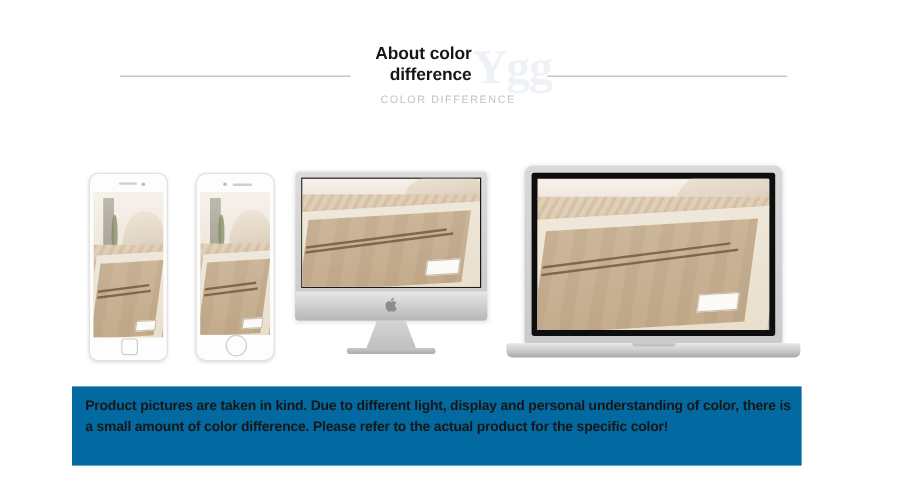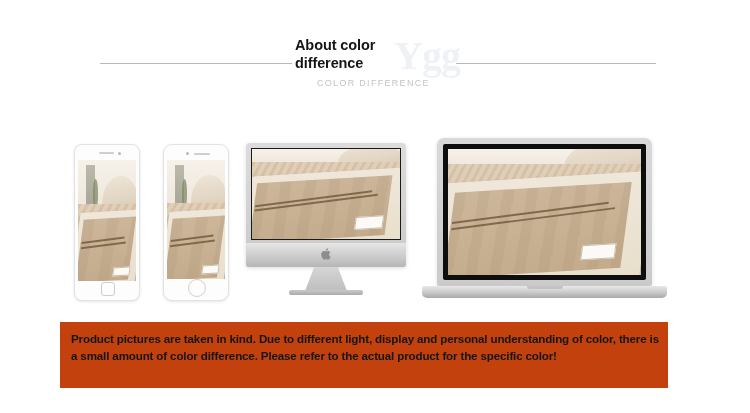--- a/index.html
+++ b/index.html
@@ -69,20 +69,21 @@
   }
   #title {
     font-size: 14.5px;
     font-weight: bold;
     color: #161616;
     line-height: 18px;
     letter-spacing: -0.1px;
     margin: 0;
     white-space: normal;
     width: 98px;
+    text-align: right;
   }
   #subtitle {
     margin: 6px 0 0 22px;
     font-size: 9px;
     color: #c3c3c3;
     letter-spacing: 1.3px;
     white-space: nowrap;
   }
 
   
@@ -268,21 +269,21 @@
     border-radius: 0 0 4px 4px;
   }
 
   
   #footer {
     position: absolute;
     left: 60px;
     top: 322px;
     width: 608px;
     height: 66px;
-    background: #c2410c;
+    background: #0369a1;
   }
   #footer-text {
     position: absolute;
     left: 11px;
     top: 9px;
     width: 588px;
     font-size: 11.6px;
     font-weight: bold;
     color: #161616;
     line-height: 16.5px;

